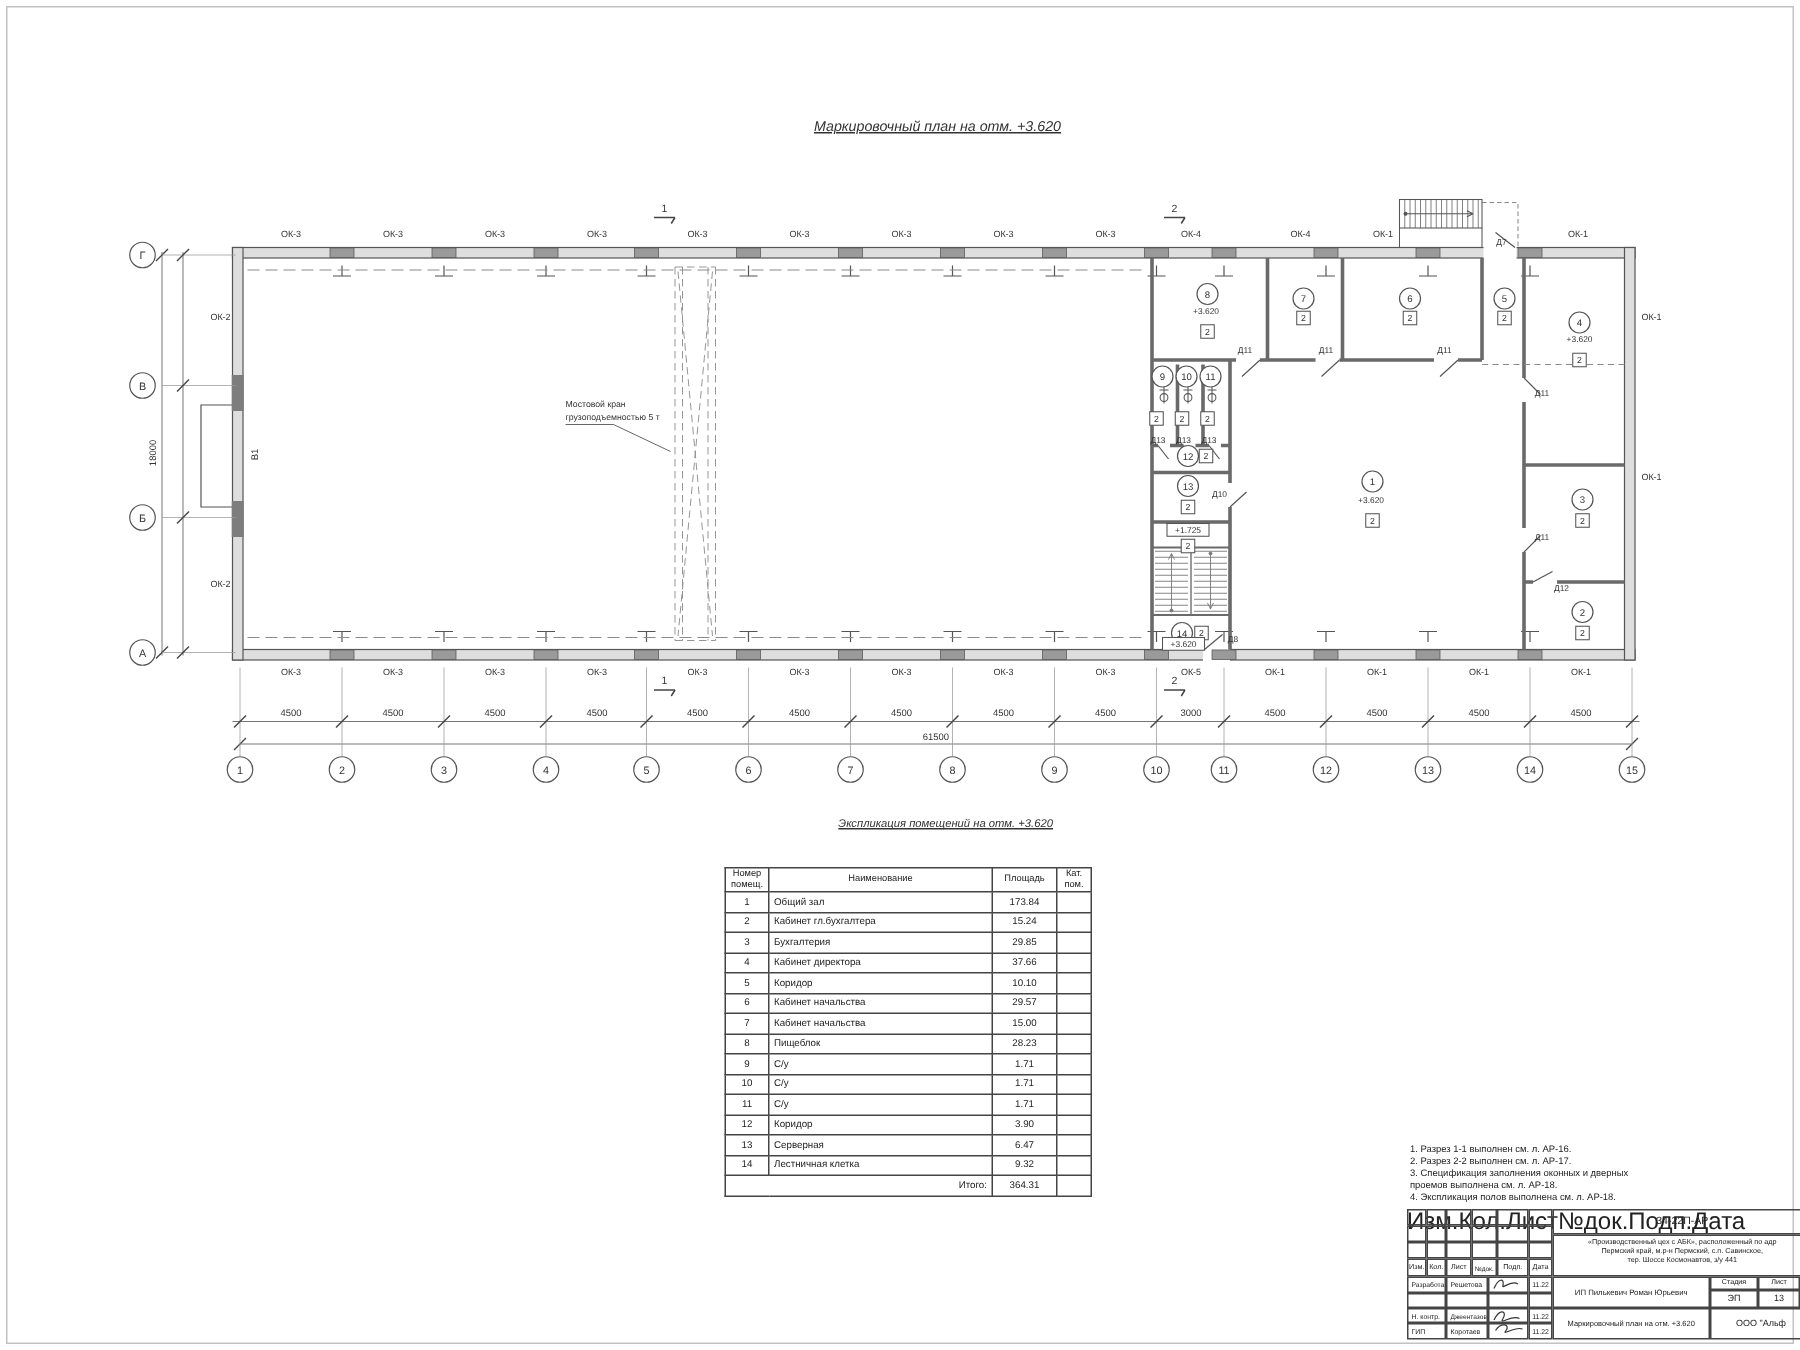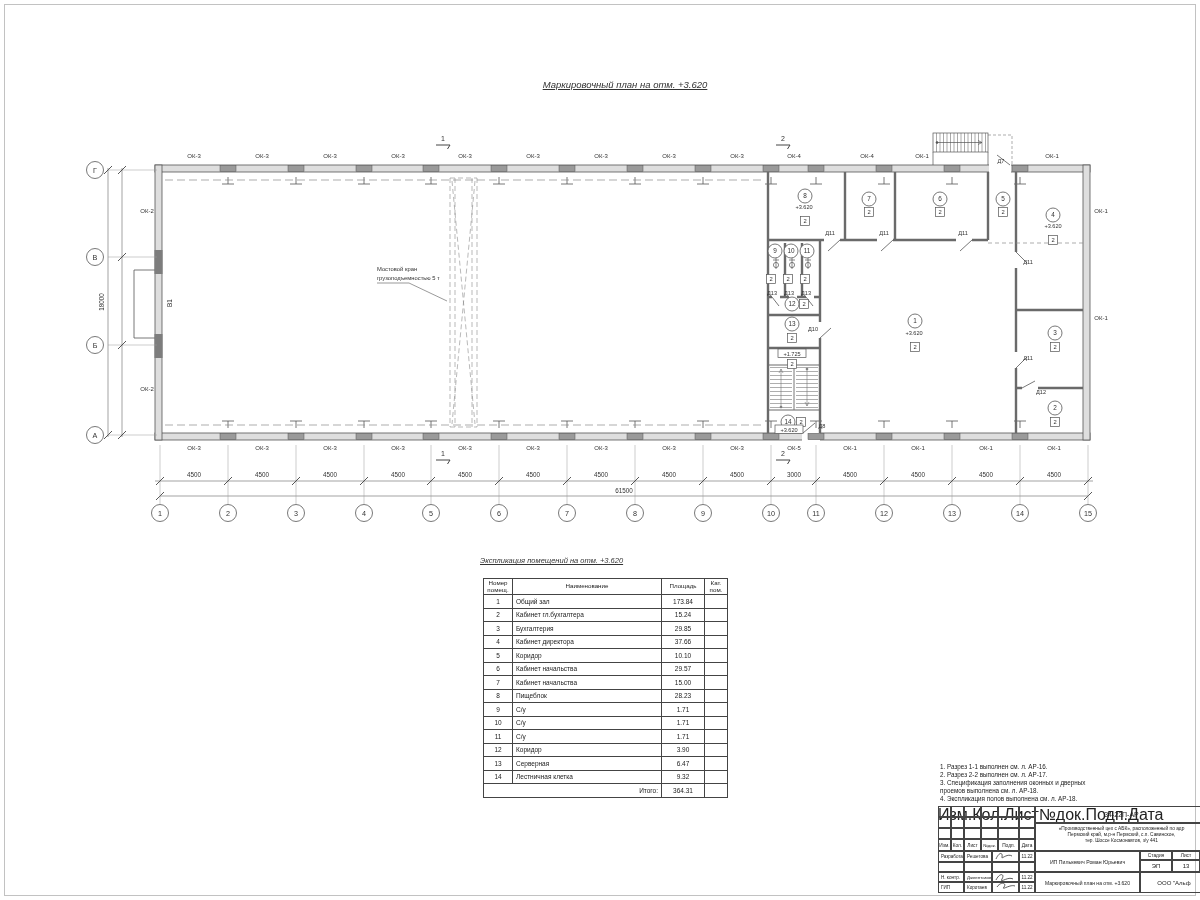--- a/index.html
+++ b/index.html
@@ -1,21 +1,21 @@
 <!DOCTYPE html>
 <html><head>
 <meta charset="utf-8">
 <style>
   html,body{margin:0;padding:0}
   body{width:1200px;height:900px;background:#fff;overflow:hidden;position:relative;
        font-family:"Liberation Sans",sans-serif;color:#222}
   .frame{position:absolute;inset:4px;border:1px solid #c2c2c2;pointer-events:none}
   .plan-title{position:absolute;left:455px;top:79px;width:340px;text-align:center;
        font-size:9.5px;font-style:italic;text-decoration:underline;color:#333}
-  .expl-title{position:absolute;left:480px;top:556px;width:222px;text-align:left;
+  .expl-title{position:absolute;left:480px;top:544px;width:222px;text-align:right;
        font-size:7.5px;font-style:italic;text-decoration:underline;color:#333}
   svg.plan{position:absolute;left:85px;top:110px}
   svg text{fill:#333;font-family:"Liberation Sans",sans-serif}
   text.lbl{font-size:6px}
   text.dim{font-size:6.3px}
   text.bub{font-size:7.2px}
   text.rm{font-size:6.4px}
   text.cat{font-size:5.8px}
   text.elev{font-size:5.6px}
   text.door{font-size:5.6px}

